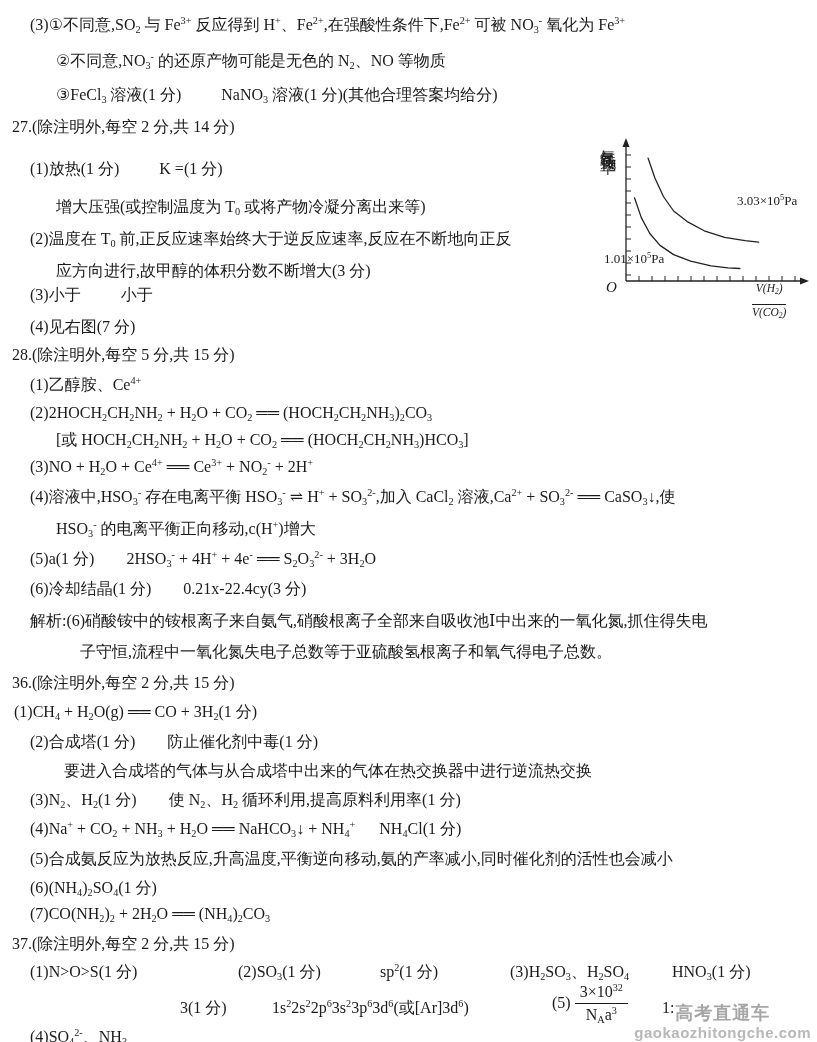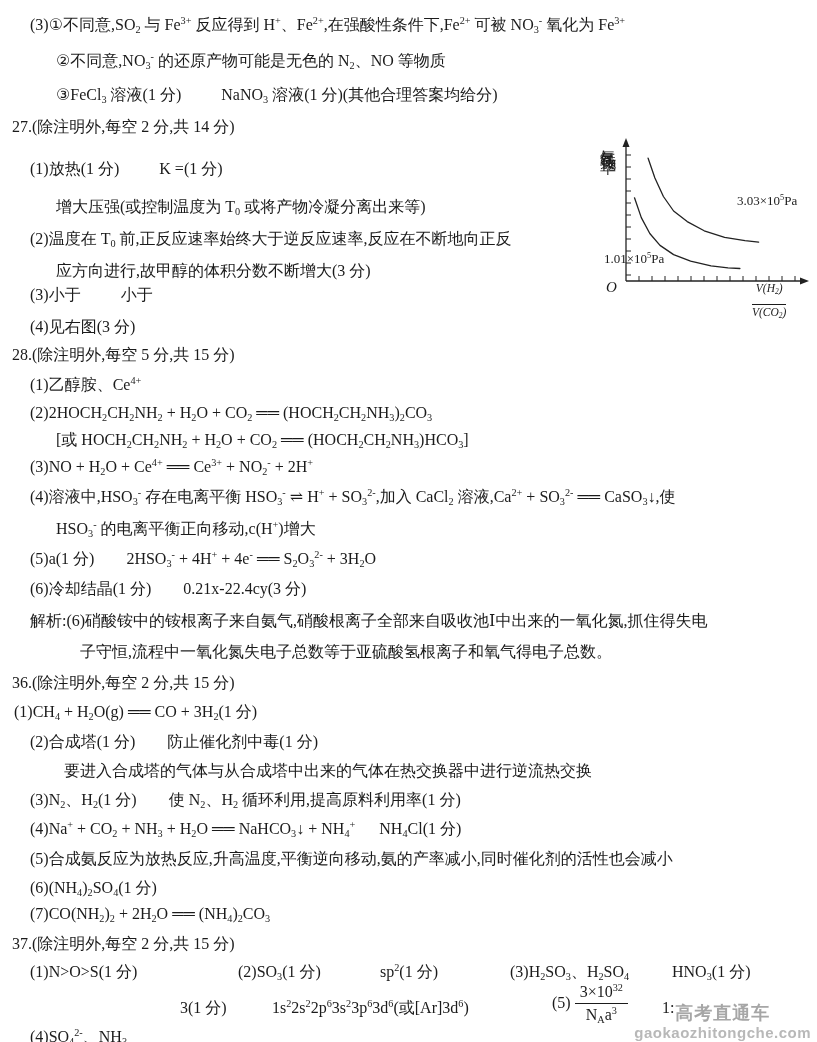--- a/index.html
+++ b/index.html
@@ -56,21 +56,21 @@
   <span>(1)放热(1 分)</span>
   <span class="gap40"></span>
   <span>K =</span>
   <span>(1 分)</span>
 </div>
 
 <div class="ln" style="left:56px;top:196px">增大压强(或控制温度为 T<sub>0</sub> 或将产物冷凝分离出来等)</div>
 <div class="ln" style="left:30px;top:228px">(2)温度在 T<sub>0</sub> 前,正反应速率始终大于逆反应速率,反应在不断地向正反</div>
 <div class="ln" style="left:56px;top:260px">应方向进行,故甲醇的体积分数不断增大(3 分)</div>
 <div class="ln" style="left:30px;top:284px">(3)小于          小于</div>
-<div class="ln" style="left:30px;top:316px">(4)见右图(3 分)</div>
+<div class="ln" style="left:30px;top:316px">(4)见右图(7 分)</div>
 
 <div class="ln" style="left:12px;top:344px">28.(除注明外,每空 5 分,共 15 分)</div>
 <div class="ln" style="left:30px;top:374px">(1)乙醇胺、Ce<sup>4+</sup></div>
 <div class="ln" style="left:30px;top:402px">(2)2HOCH<sub>2</sub>CH<sub>2</sub>NH<sub>2</sub> + H<sub>2</sub>O + CO<sub>2</sub> ══ (HOCH<sub>2</sub>CH<sub>2</sub>NH<sub>3</sub>)<sub>2</sub>CO<sub>3</sub></div>
 <div class="ln" style="left:56px;top:429px">[或 HOCH<sub>2</sub>CH<sub>2</sub>NH<sub>2</sub> + H<sub>2</sub>O + CO<sub>2</sub> ══ (HOCH<sub>2</sub>CH<sub>2</sub>NH<sub>3</sub>)HCO<sub>3</sub>]</div>
 <div class="ln" style="left:30px;top:456px">(3)NO + H<sub>2</sub>O + Ce<sup>4+</sup> ══ Ce<sup>3+</sup> + NO<sub>2</sub><sup>-</sup> + 2H<sup>+</sup></div>
 <div class="ln" style="left:30px;top:486px">(4)溶液中,HSO<sub>3</sub><sup>-</sup> 存在电离平衡 HSO<sub>3</sub><sup>-</sup> ⇌ H<sup>+</sup> + SO<sub>3</sub><sup>2-</sup>,加入 CaCl<sub>2</sub> 溶液,Ca<sup>2+</sup> + SO<sub>3</sub><sup>2-</sup> ══ CaSO<sub>3</sub>↓,使</div>
 <div class="ln" style="left:56px;top:518px">HSO<sub>3</sub><sup>-</sup> 的电离平衡正向移动,c(H<sup>+</sup>)增大</div>
 <div class="ln" style="left:30px;top:548px">(5)a(1 分)        2HSO<sub>3</sub><sup>-</sup> + 4H<sup>+</sup> + 4e<sup>-</sup> ══ S<sub>2</sub>O<sub>3</sub><sup>2-</sup> + 3H<sub>2</sub>O</div>
 <div class="ln" style="left:30px;top:578px">(6)冷却结晶(1 分)        0.21x-22.4cy(3 分)</div>

